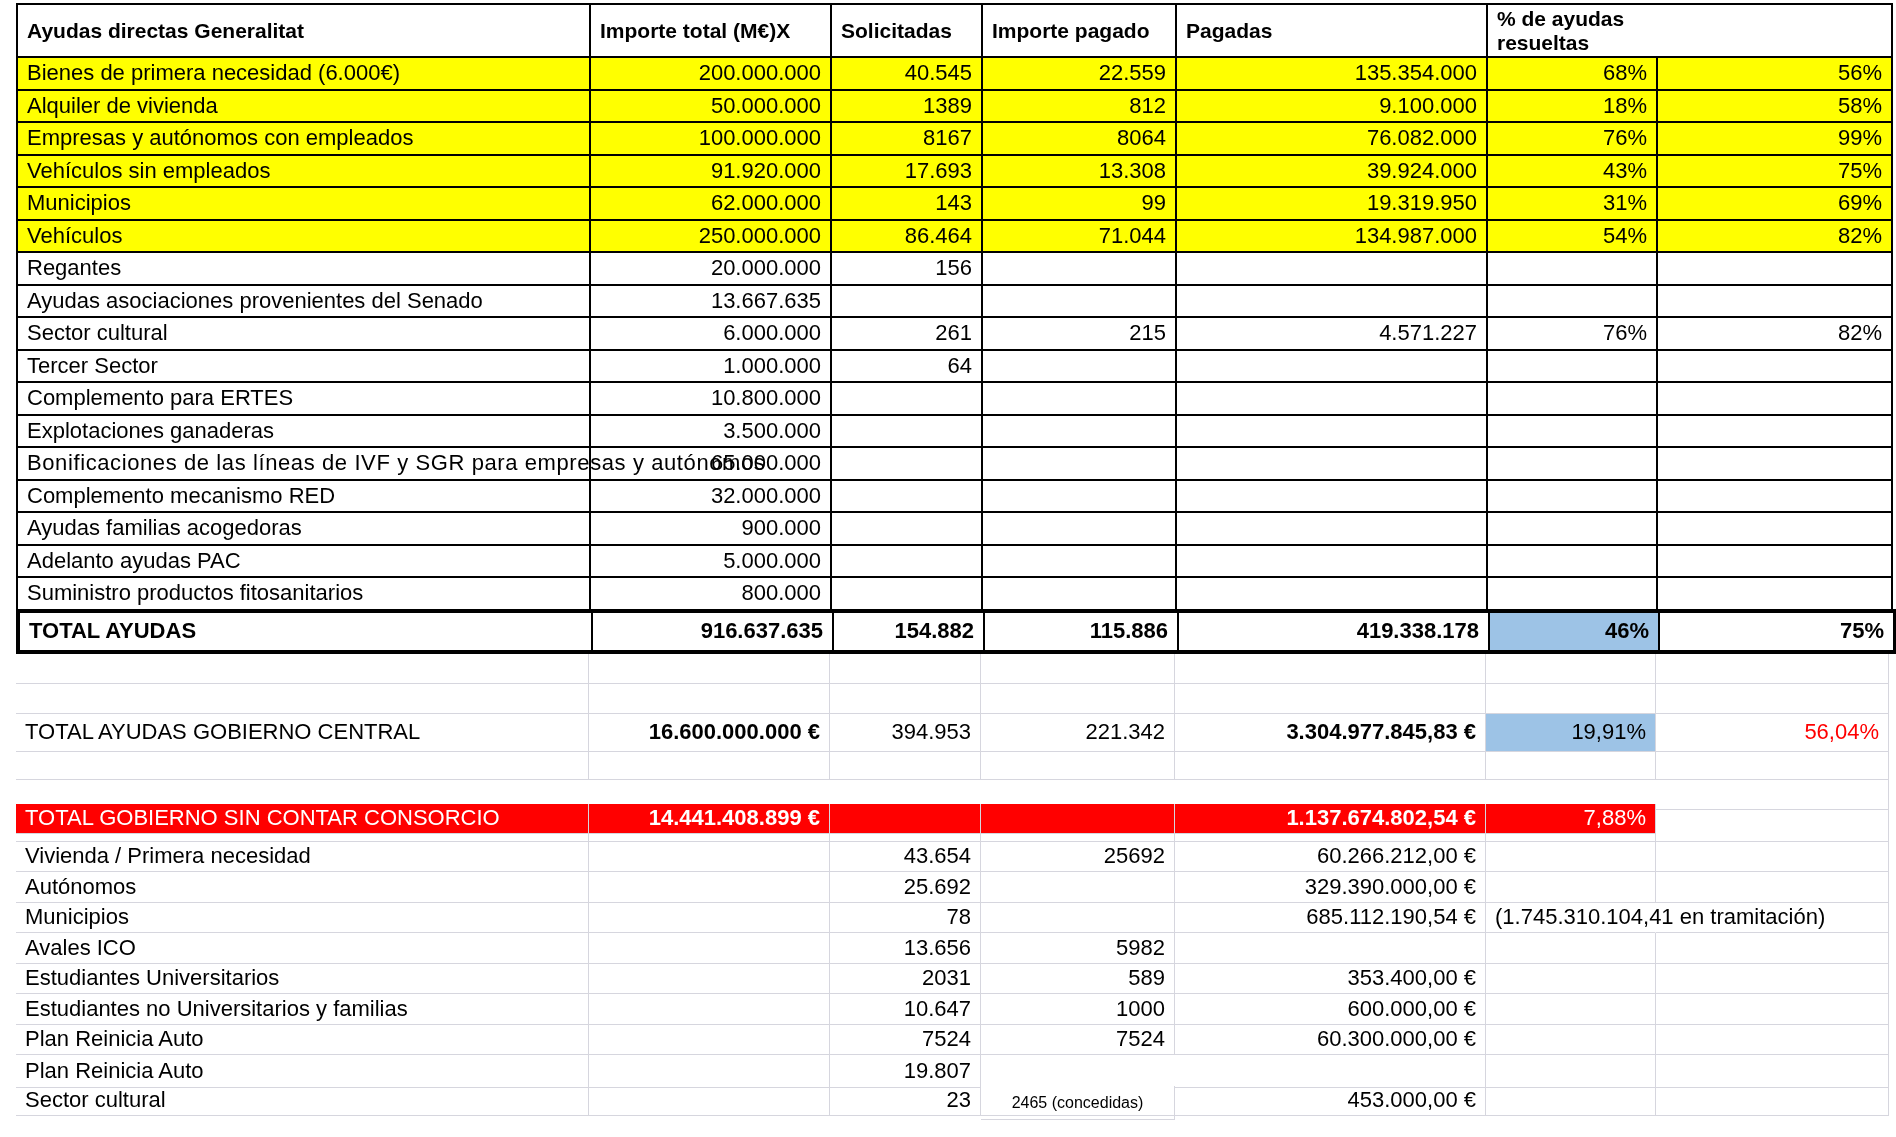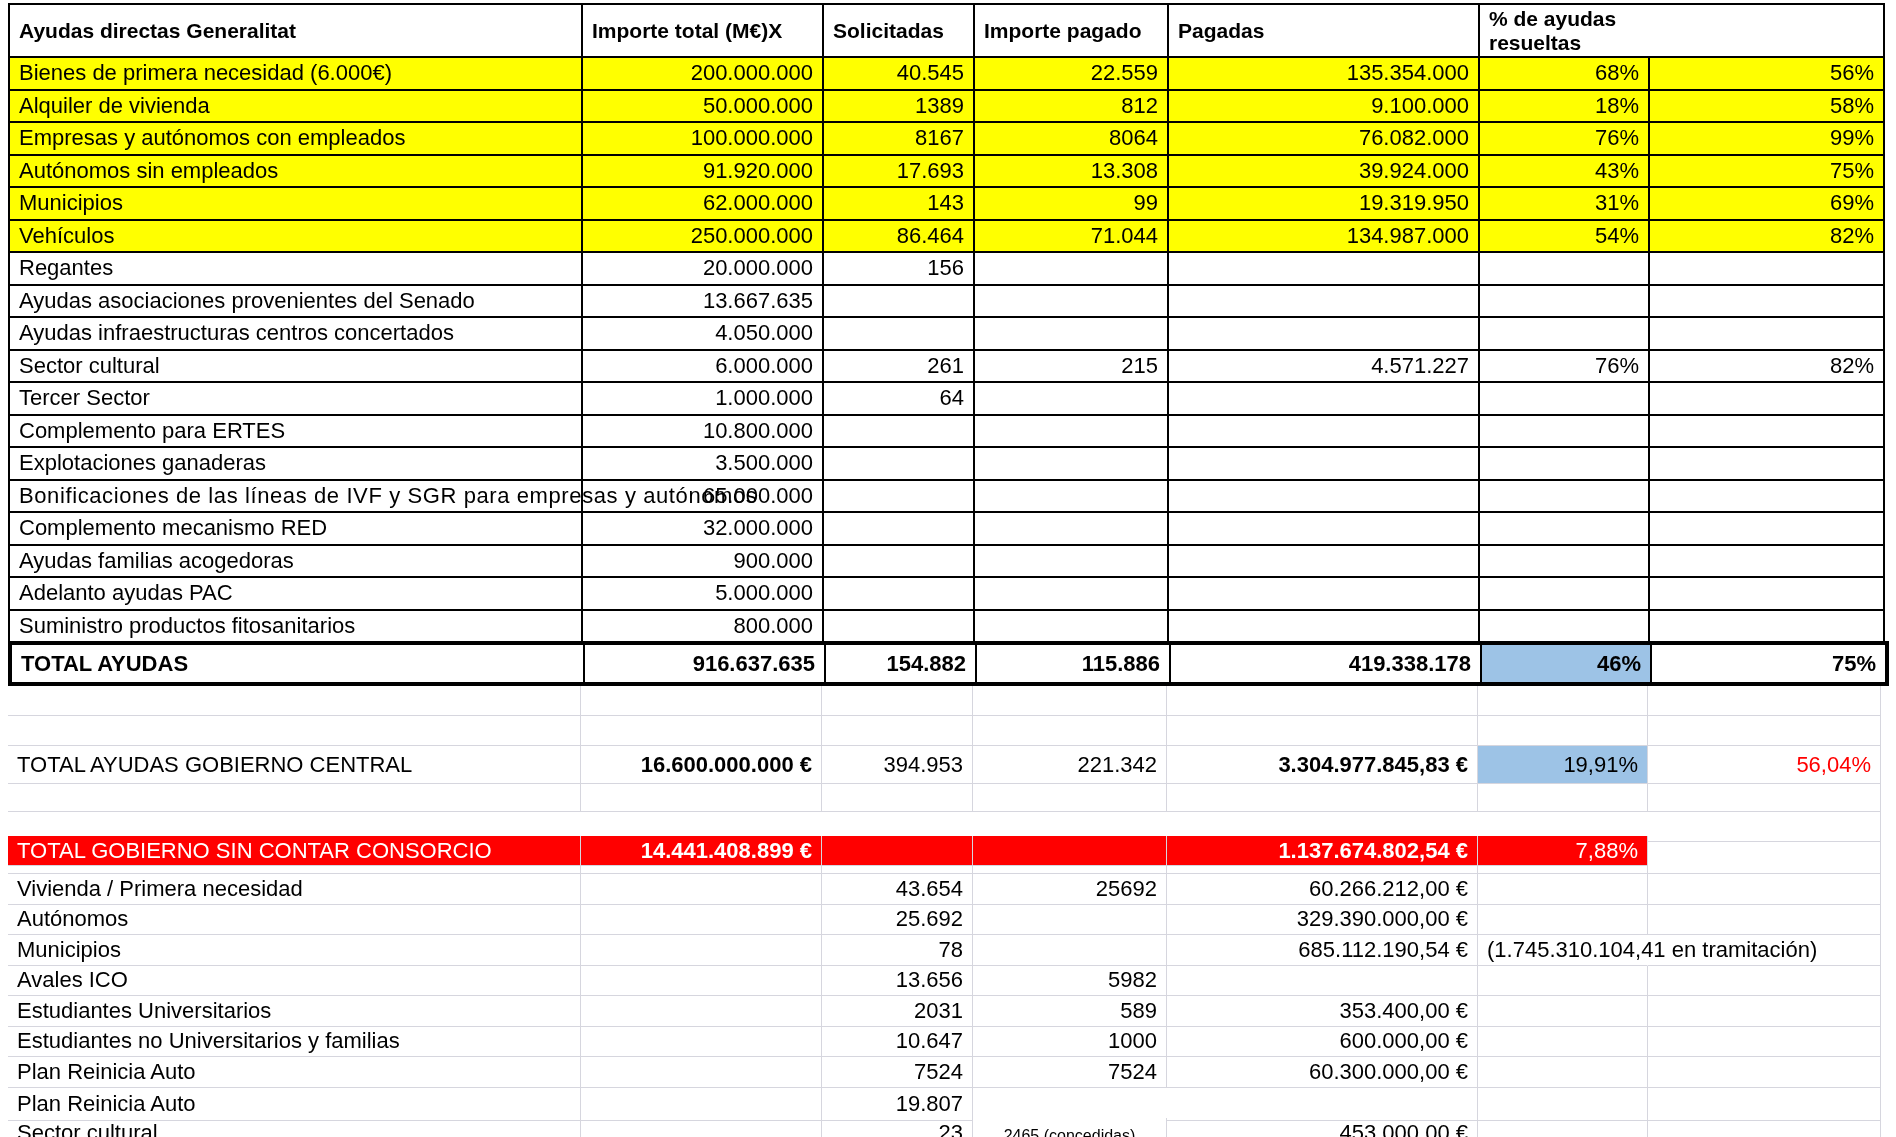--- a/index.html
+++ b/index.html
@@ -1,16 +1,16 @@
 <!DOCTYPE html>
 <html style="--yellow: #FFFF00; --blue: #9DC3E6; --red: #FF0000; --red-text: #FF0000; --grid: #D6D6DE;"><head>
 <meta charset="utf-8">
 <style>
   html,body{margin:0;padding:0;background:#fff;color:#000;font-family:"Liberation Sans",sans-serif;}
-  .sheet{position:relative;width:1896px;height:1137px;overflow:hidden;box-sizing:border-box;padding:3px 0 0 8px;background:#fff;}
+  .sheet{position:relative;width:1896px;height:1137px;overflow:hidden;box-sizing:border-box;padding:3px 0 0 16px;background:#fff;}
   .cols{display:grid;grid-template-columns:573px 241px 151px 194px 311px 170px 233px;}
   .cell{box-sizing:border-box;display:flex;align-items:center;padding:0 9px;font-size:22px;white-space:nowrap;overflow:hidden;}
   .lbl{justify-content:flex-start;}
   .num{justify-content:flex-end;}
   .b{font-weight:bold;}
 
   
   .xtable{width:1873px;border:2px solid #000;border-bottom:0;}
   .xtable .trow{border-bottom:2px solid #000;height:30.5px;}
   .xtable .trow>.cell{border-right:2px solid #000;height:100%;}
@@ -80,21 +80,21 @@
         <div class="trow cols yellow">
           <div class="cell lbl">Empresas y autónomos con empleados</div>
           <div class="cell num">100.000.000</div>
           <div class="cell num">8167</div>
           <div class="cell num">8064</div>
           <div class="cell num">76.082.000</div>
           <div class="cell num">76%</div>
           <div class="cell num">99%</div>
         </div>
         <div class="trow cols yellow">
-          <div class="cell lbl">Autónomos sin empleados</div>
+          <div class="cell lbl">Vehículos sin empleados</div>
           <div class="cell num">91.920.000</div>
           <div class="cell num">17.693</div>
           <div class="cell num">13.308</div>
           <div class="cell num">39.924.000</div>
           <div class="cell num">43%</div>
           <div class="cell num">75%</div>
         </div>
         <div class="trow cols yellow">
           <div class="cell lbl">Municipios</div>
           <div class="cell num">62.000.000</div>
@@ -118,29 +118,20 @@
           <div class="cell num">20.000.000</div>
           <div class="cell num">156</div>
           <div class="cell num"></div>
           <div class="cell num"></div>
           <div class="cell num"></div>
           <div class="cell num"></div>
         </div>
         <div class="trow cols">
           <div class="cell lbl">Ayudas asociaciones provenientes del Senado</div>
           <div class="cell num">13.667.635</div>
-          <div class="cell num"></div>
-          <div class="cell num"></div>
-          <div class="cell num"></div>
-          <div class="cell num"></div>
-          <div class="cell num"></div>
-        </div>
-        <div class="trow cols">
-          <div class="cell lbl">Ayudas infraestructuras centros concertados</div>
-          <div class="cell num">4.050.000</div>
           <div class="cell num"></div>
           <div class="cell num"></div>
           <div class="cell num"></div>
           <div class="cell num"></div>
           <div class="cell num"></div>
         </div>
         <div class="trow cols">
           <div class="cell lbl">Sector cultural</div>
           <div class="cell num">6.000.000</div>
           <div class="cell num">261</div>

